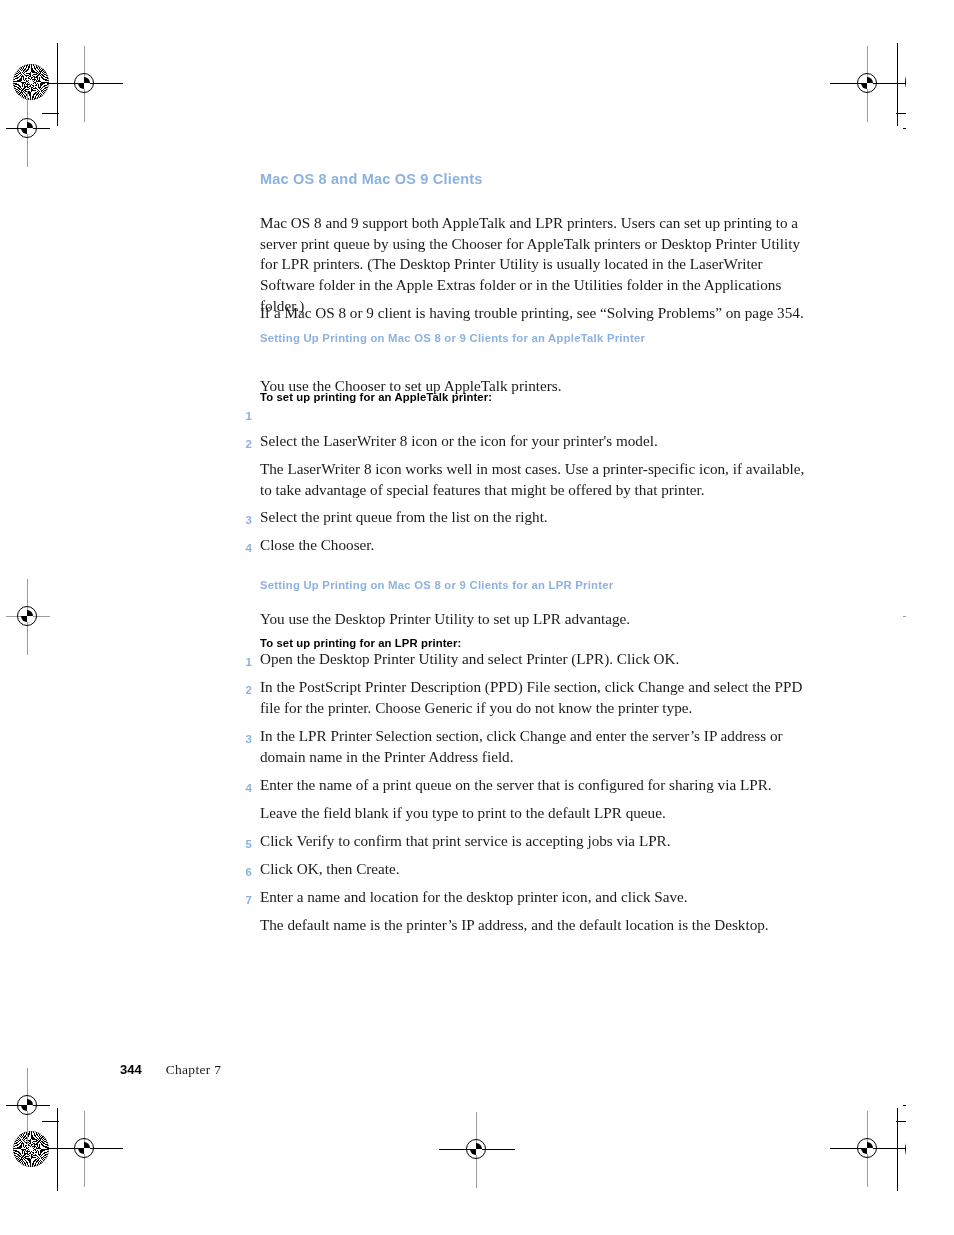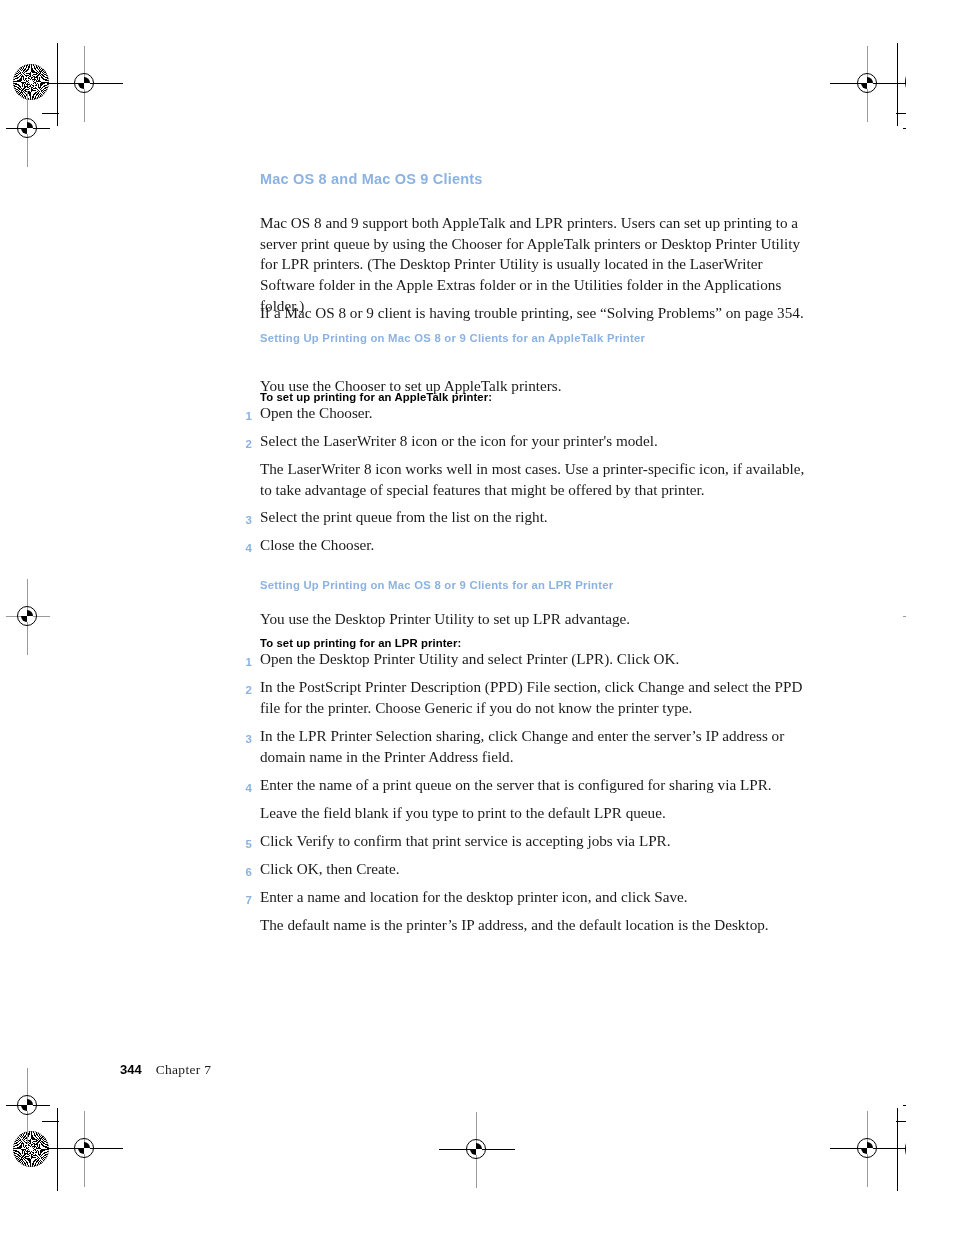--- a/index.html
+++ b/index.html
@@ -157,21 +157,21 @@
   }
   .footer .pageno {
     font-family: "Liberation Sans", sans-serif;
     font-weight: bold;
     font-size: 13px;
     color: #000;
     text-align: center;
   }
   .footer .chap {
     font-size: 13.5px;
-    margin-left: 14px;
+    margin-left: 24px;
     letter-spacing: 0.3px;
   }
 </style>
 </head>
 <body>
 
 <div class="page">
 
   <div class="trim-line" style="left:57px; top:43px; width:1px; height:83px;"></div>
   <div class="trim-line" style="left:42px; top:113px; width:17px; height:1px;"></div>
@@ -266,21 +266,20 @@
     <p class="para" style="top:288px;">If a Mac OS 8 or 9 client is having trouble printing, see “Solving Problems” on page 354.</p>
 
     <h2 class="h2" style="top:323px;">Setting Up Printing on Mac OS 8 or 9 Clients for an AppleTalk Printer</h2>
 
     <p class="para" style="top:344px;margin-top:32px;">You use the Chooser to set up AppleTalk printers.</p>
 
     <h3 class="h3" style="top:380px;">To set up printing for an AppleTalk printer:</h3>
 
     <div class="step" style="top:403px;">
       <span class="num">1</span>
-      <span class="txt">Open the Chooser.</span>
     </div>
     <div class="step" style="top:431px;">
       <span class="num">2</span>
       <span class="txt">Select the LaserWriter 8 icon or the icon for your printer's model.</span>
     </div>
     <div class="step" style="top:459px;">
       <span class="num"></span>
       <span class="txt">The LaserWriter 8 icon works well in most cases. Use a printer-specific icon, if available, to take advantage of special features that might be offered by that printer.</span>
     </div>
     <div class="step" style="top:507px;">
@@ -301,21 +300,21 @@
     <div class="step" style="top:649px;">
       <span class="num">1</span>
       <span class="txt">Open the Desktop Printer Utility and select Printer (LPR). Click OK.</span>
     </div>
     <div class="step" style="top:677px;">
       <span class="num">2</span>
       <span class="txt">In the PostScript Printer Description (PPD) File section, click Change and select the PPD file for the printer. Choose Generic if you do not know the printer type.</span>
     </div>
     <div class="step" style="top:726px;">
       <span class="num">3</span>
-      <span class="txt">In the LPR Printer Selection sharing, click Change and enter the server’s IP address or domain name in the Printer Address field.</span>
+      <span class="txt">In the LPR Printer Selection section, click Change and enter the server’s IP address or domain name in the Printer Address field.</span>
     </div>
     <div class="step" style="top:775px;">
       <span class="num">4</span>
       <span class="txt">Enter the name of a print queue on the server that is configured for sharing via LPR.</span>
     </div>
     <div class="step" style="top:803px;">
       <span class="num"></span>
       <span class="txt">Leave the field blank if you type to print to the default LPR queue.</span>
     </div>
     <div class="step" style="top:831px;">

